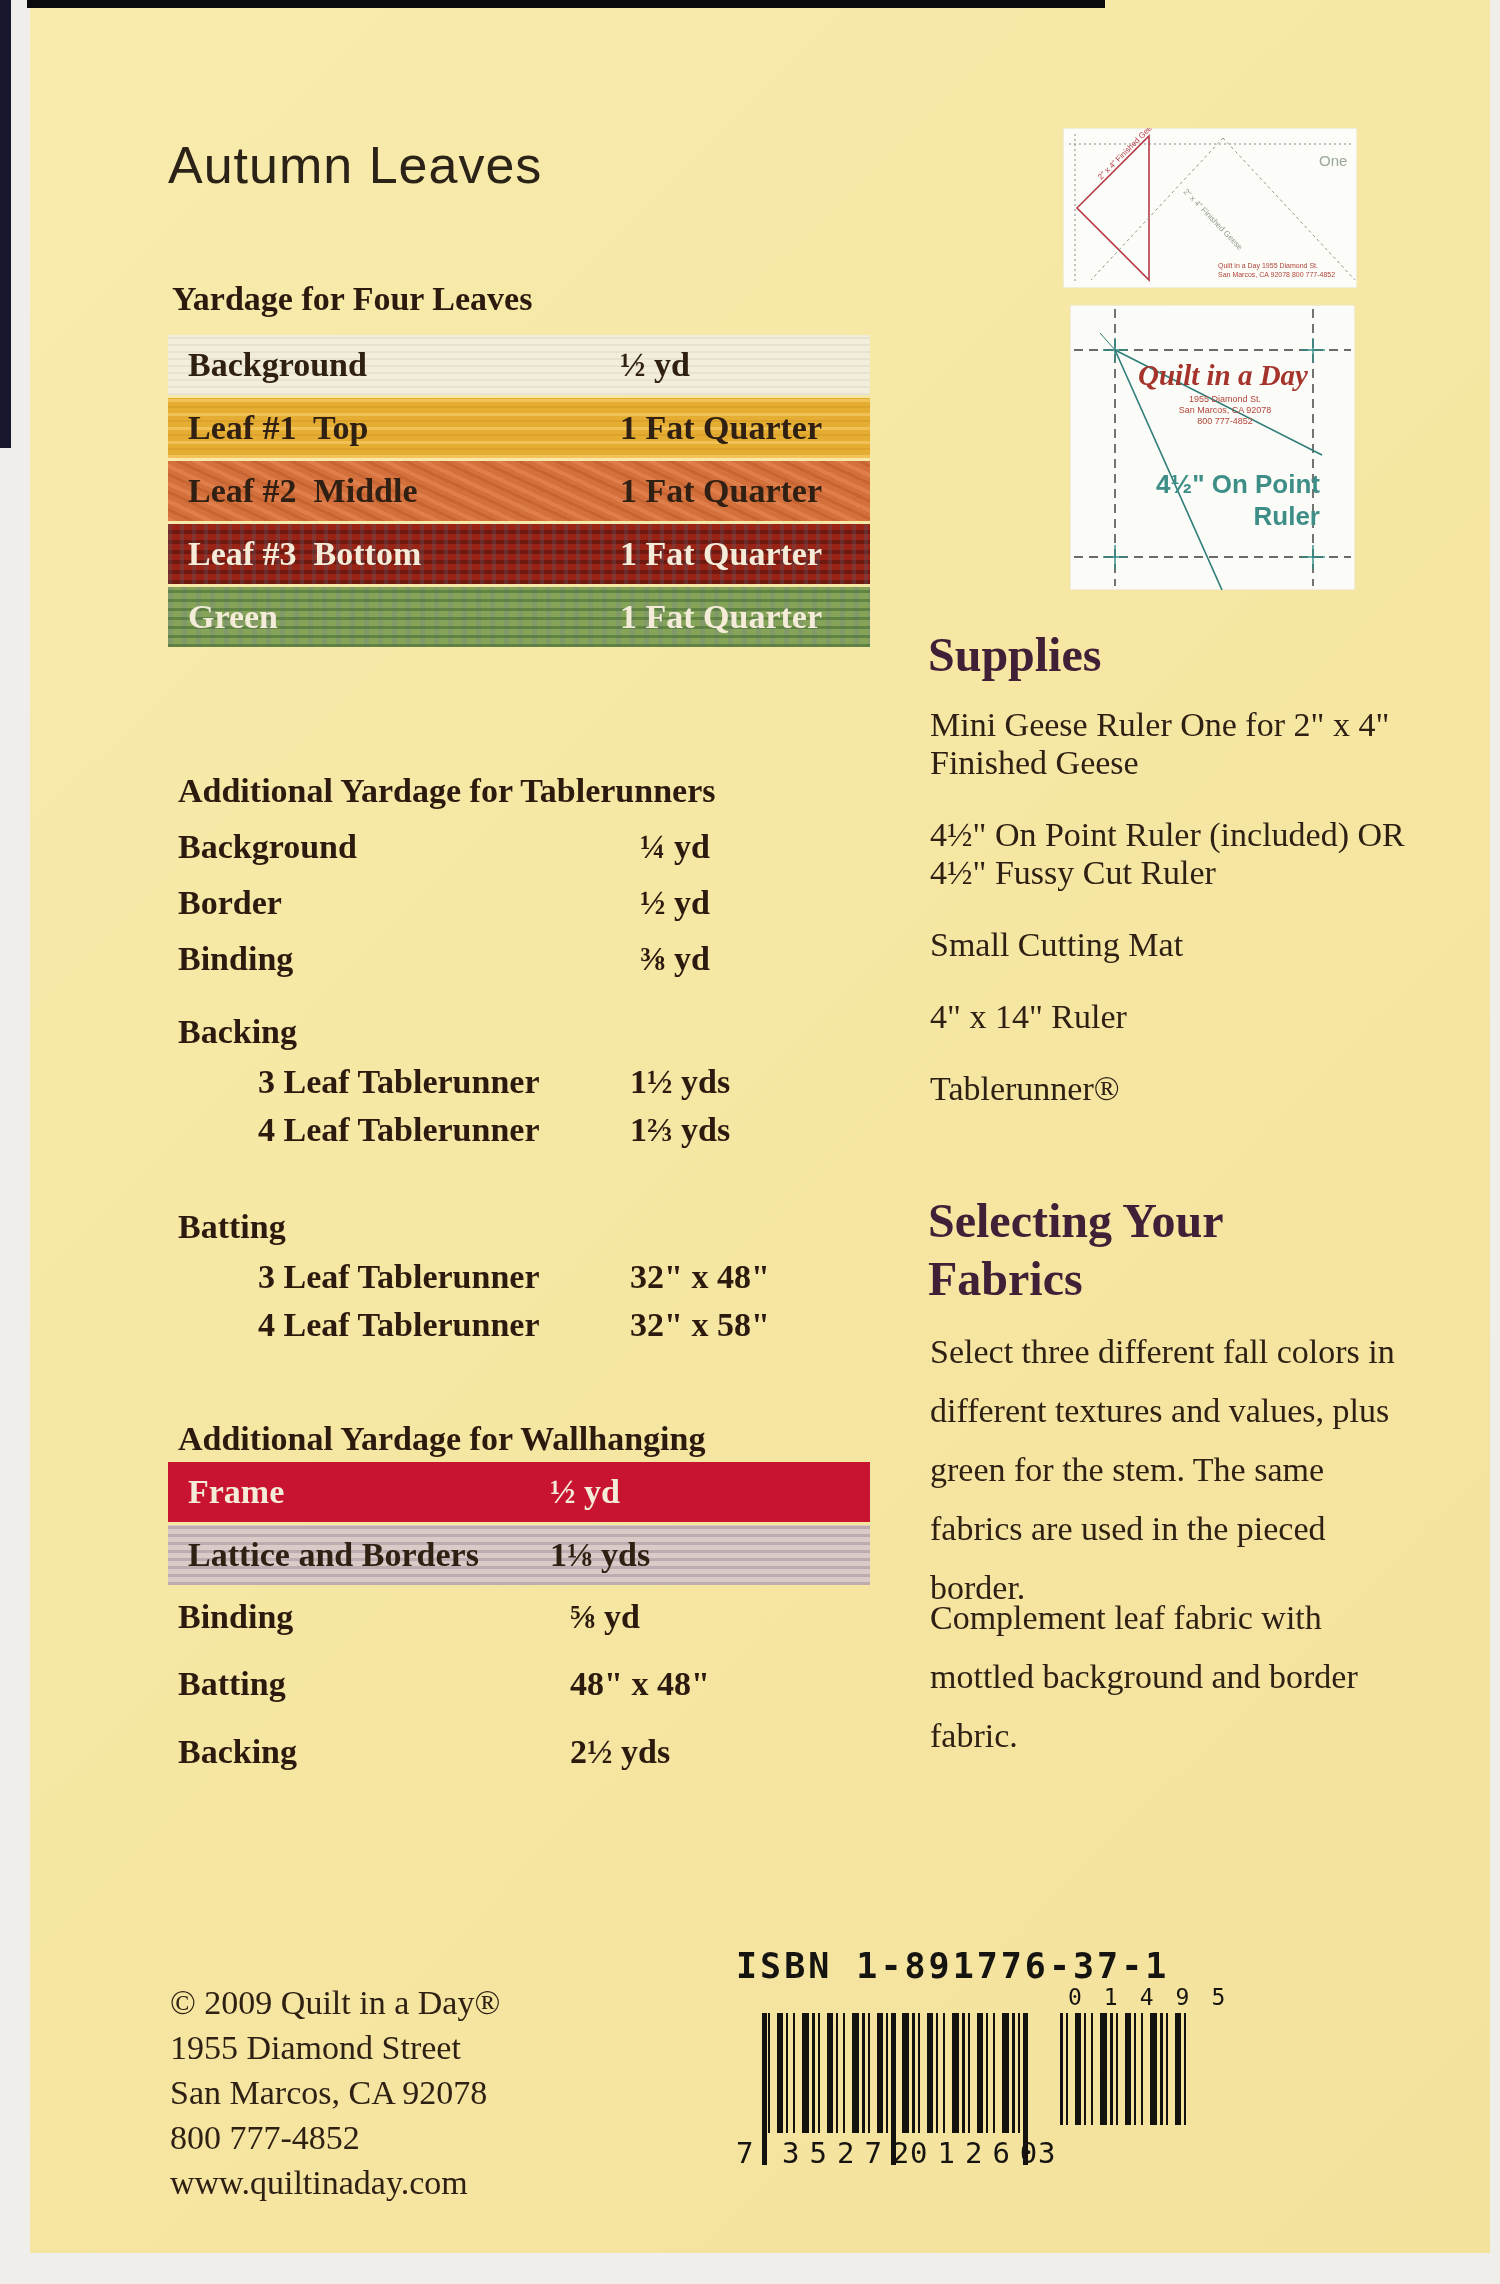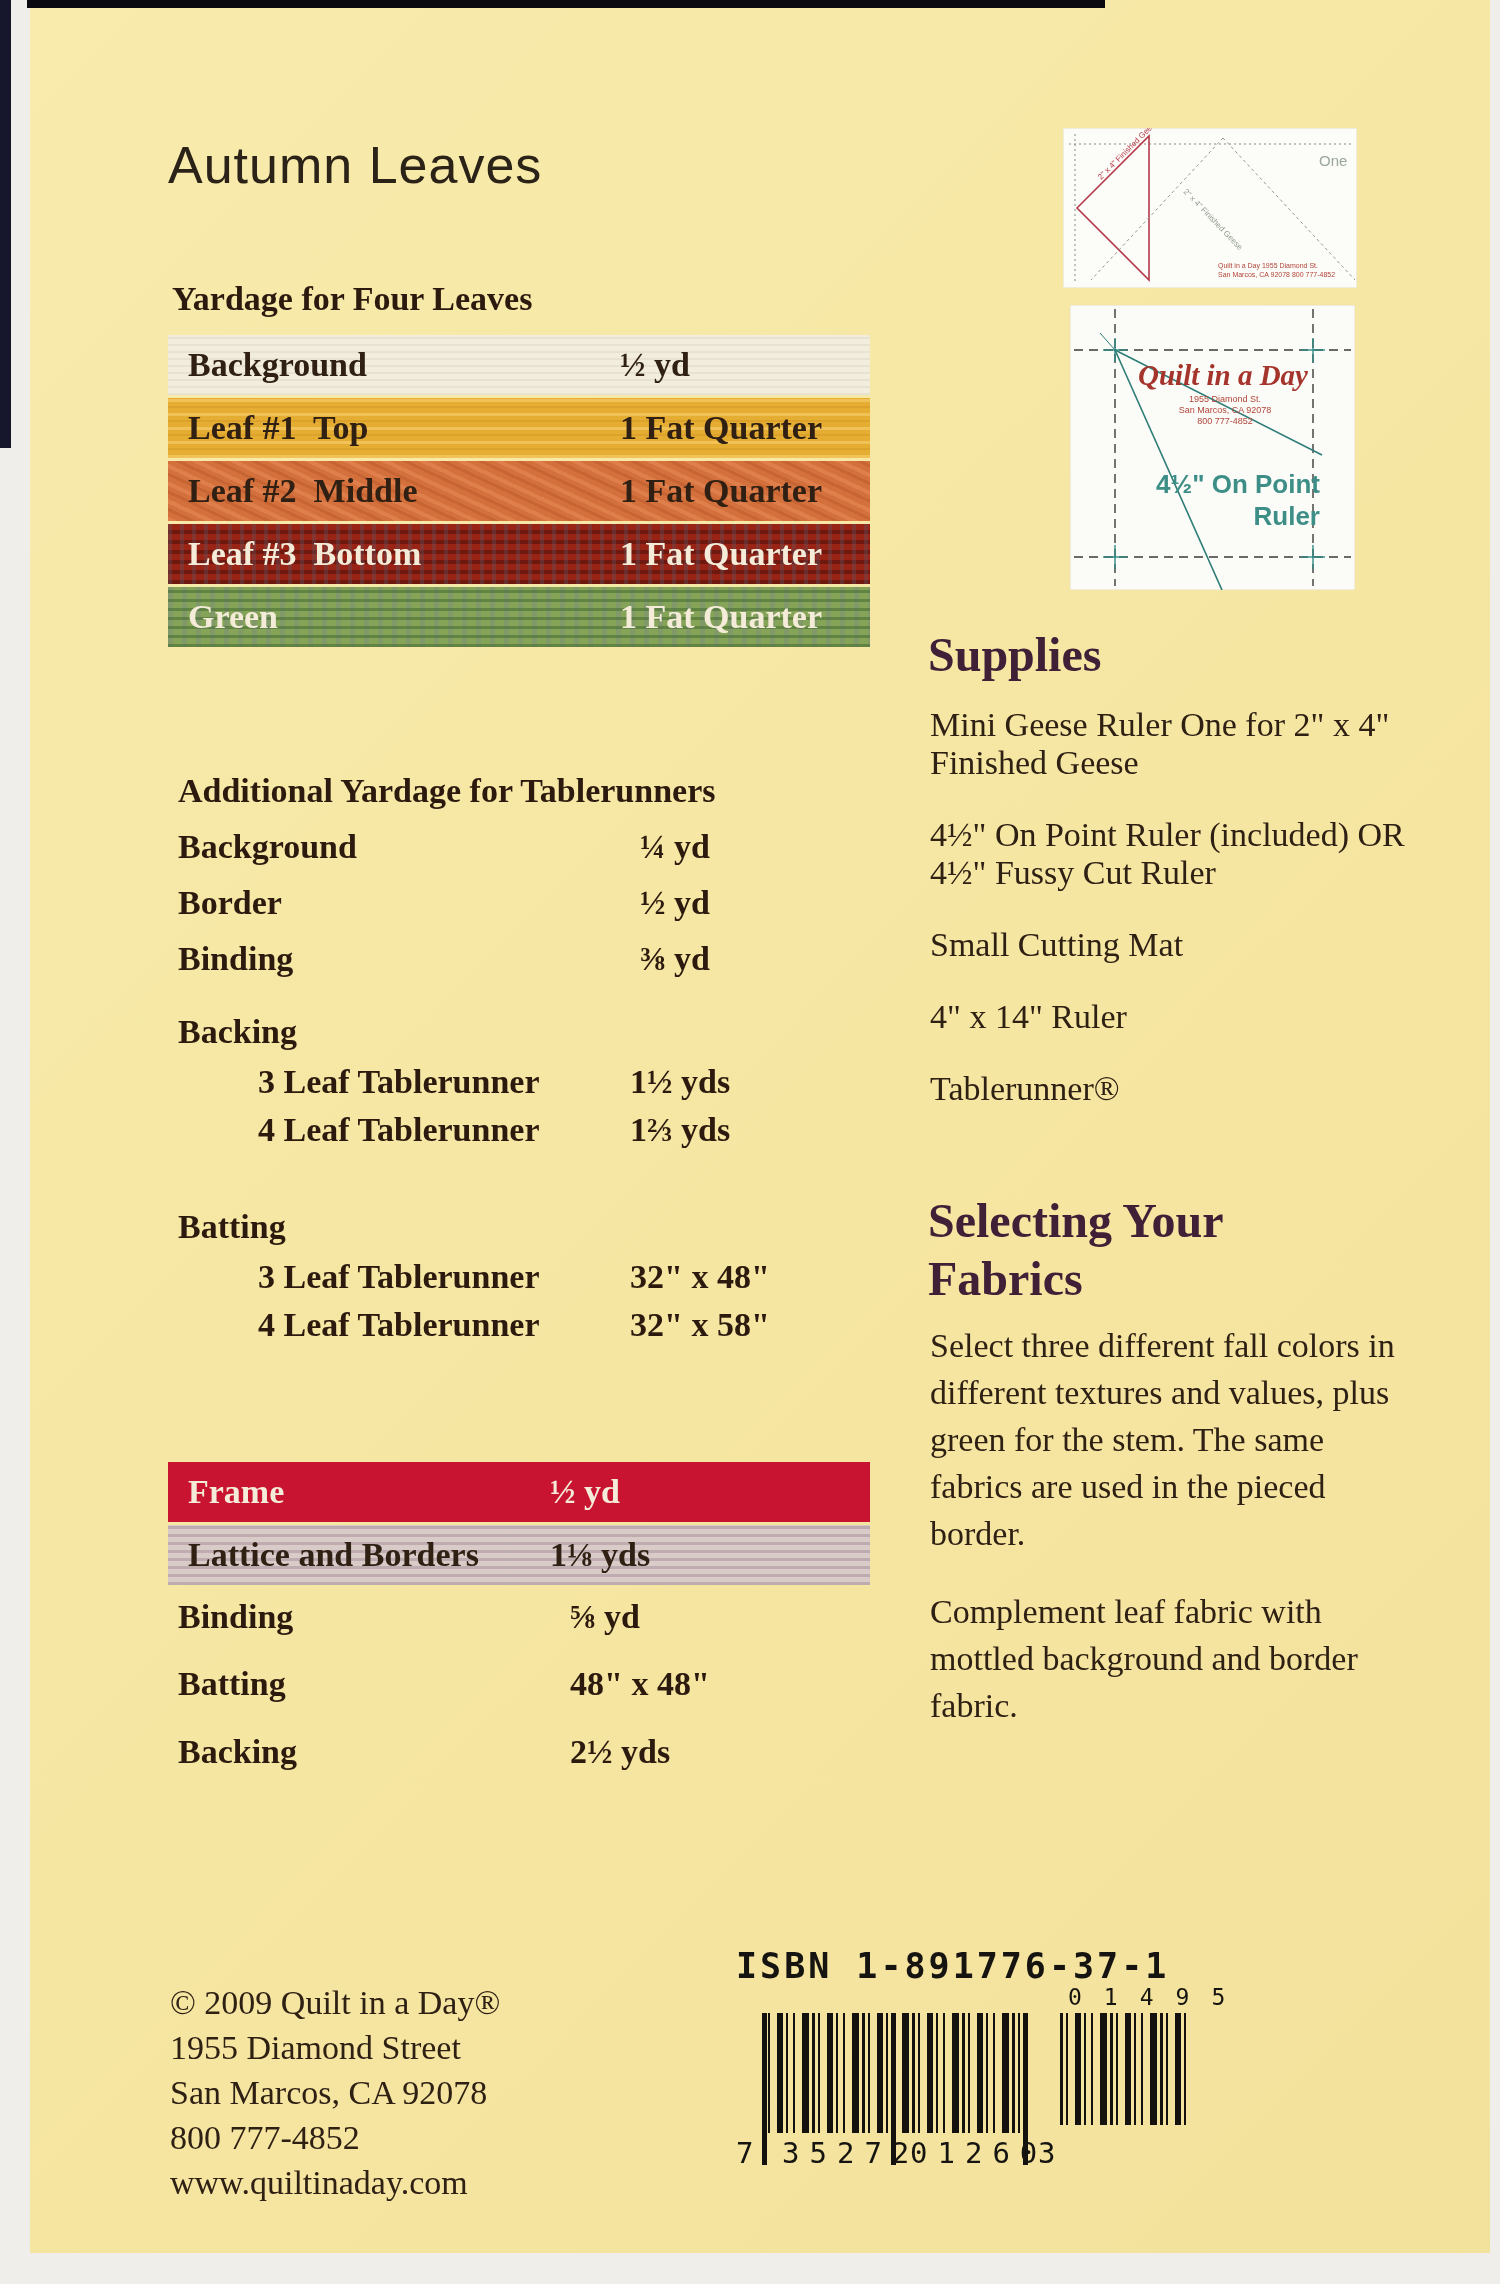--- a/index.html
+++ b/index.html
@@ -9,21 +9,21 @@
         background:linear-gradient(135deg,#f8ebac 0%,#f6e7a4 40%,#f3e29c 100%);}
   
   .scan-top-bar{position:absolute;left:27px;top:0;width:1078px;height:8px;background:#0b0b0f;}
   .scan-left-bar{position:absolute;left:0;top:0;width:11px;height:448px;background:#16162c;}
 
   .abs{position:absolute;}
   .title{font-family:"Liberation Sans",sans-serif;font-weight:300;
          font-size:52px;color:#2b2218;letter-spacing:1px;}
   .h-sec{font-weight:bold;font-size:34px;color:#2c1a0e;}
   .h-plum{font-weight:bold;font-size:48px;color:#3f2036;line-height:58px;}
-  .txt{font-size:34px;color:#2f2014;line-height:47px;}
+  .txt{font-size:34px;color:#2f2014;line-height:59px;}
 
   
   .ctable{position:absolute;left:138px;width:702px;}
   .crow{position:relative;height:60px;margin-bottom:3px;display:flex;align-items:center;
         font-weight:bold;font-size:34px;color:#2f2013;padding-left:20px;box-sizing:border-box;}
   .crow .val{position:absolute;left:452px;white-space:pre;}
   .wh .val{left:382px;}
   .lighttext{color:#f4ecd9;}
   .sw-background{background-color:#f2eddd;
     background-image:repeating-linear-gradient(0deg,rgba(185,175,150,.18) 0 2px,rgba(255,255,255,0) 2px 7px);}
@@ -130,20 +130,21 @@
   </div>
   <div class="prow indent" style="top:1258px;">
     <span class="lbl">3 Leaf Tablerunner</span>
     <span class="val">32" x 48"</span>
   </div>
   <div class="prow indent" style="top:1306px;">
     <span class="lbl">4 Leaf Tablerunner</span>
     <span class="val">32" x 58"</span>
   </div>
 
+  <div class="abs h-sec" style="left:148px;top:1420px;">Additional Yardage for Wallhanging</div>
 
   <div class="ctable wh" style="top:1462px;">
     <div class="crow sw-frame lighttext">
       <span class="lbl">Frame</span>
       <span class="val">½ yd</span>
     </div>
     <div class="crow sw-lattice">
       <span class="lbl">Lattice and Borders</span>
       <span class="val">1⅛ yds</span>
     </div>

